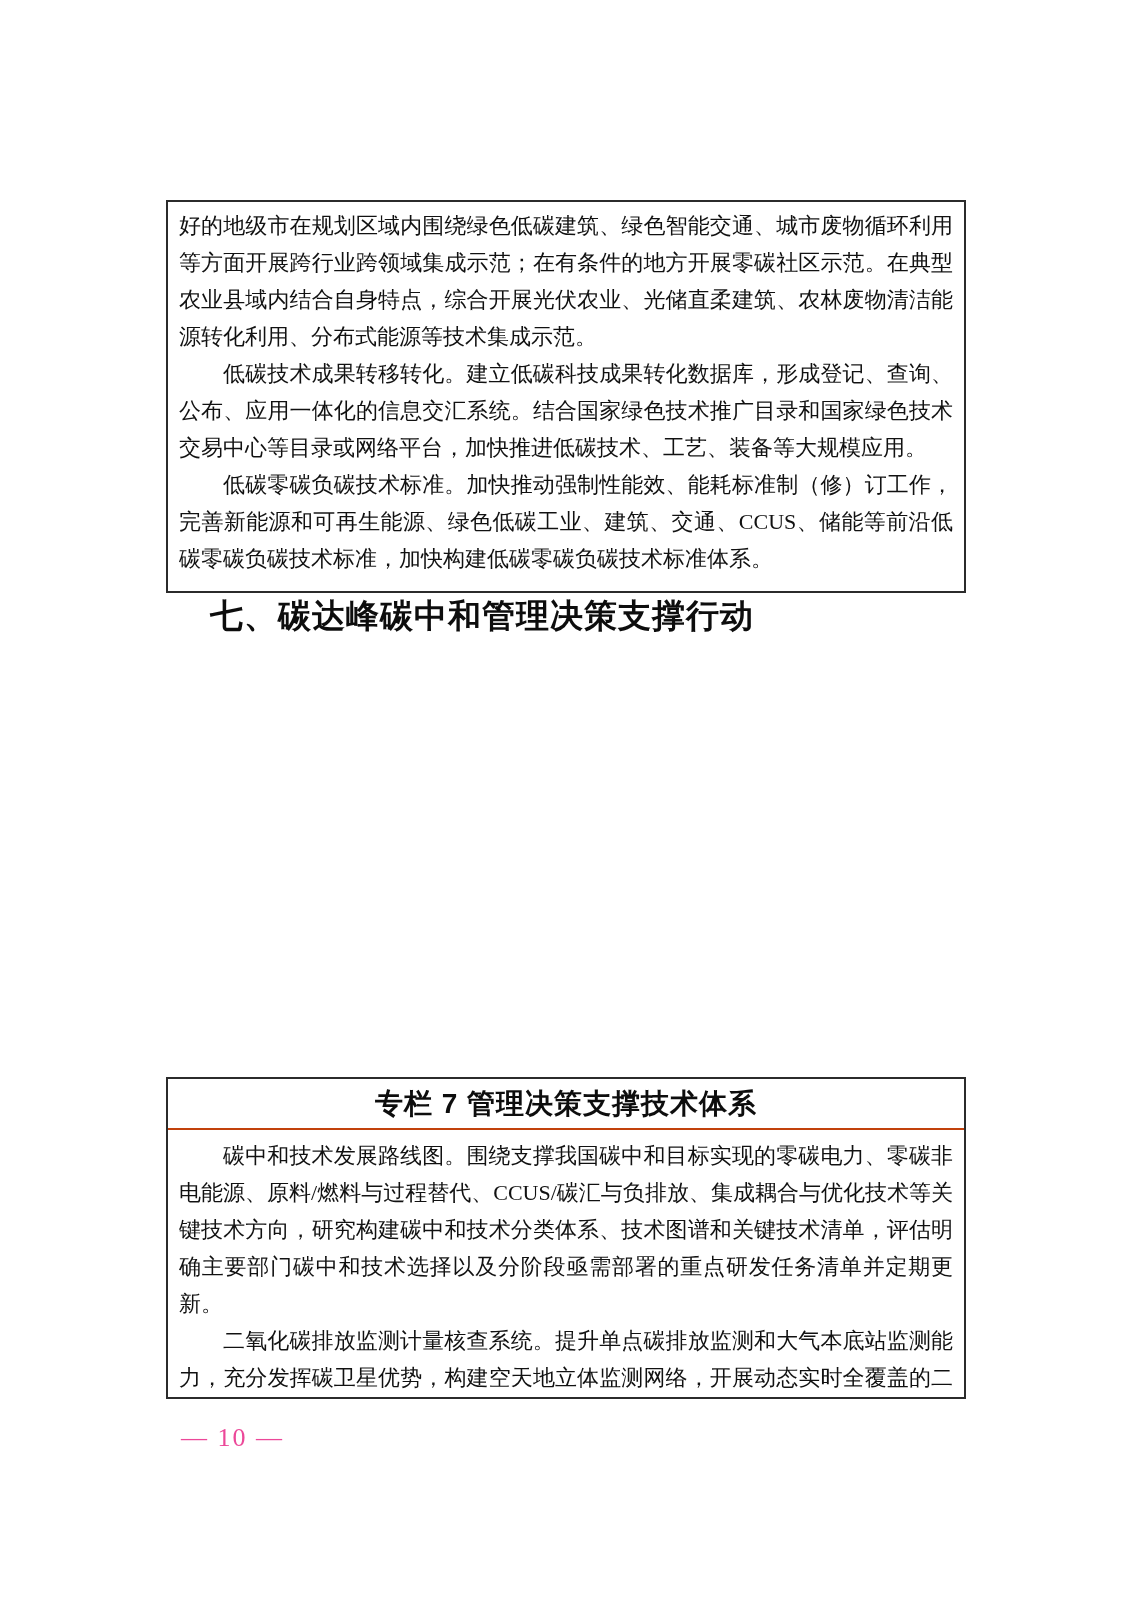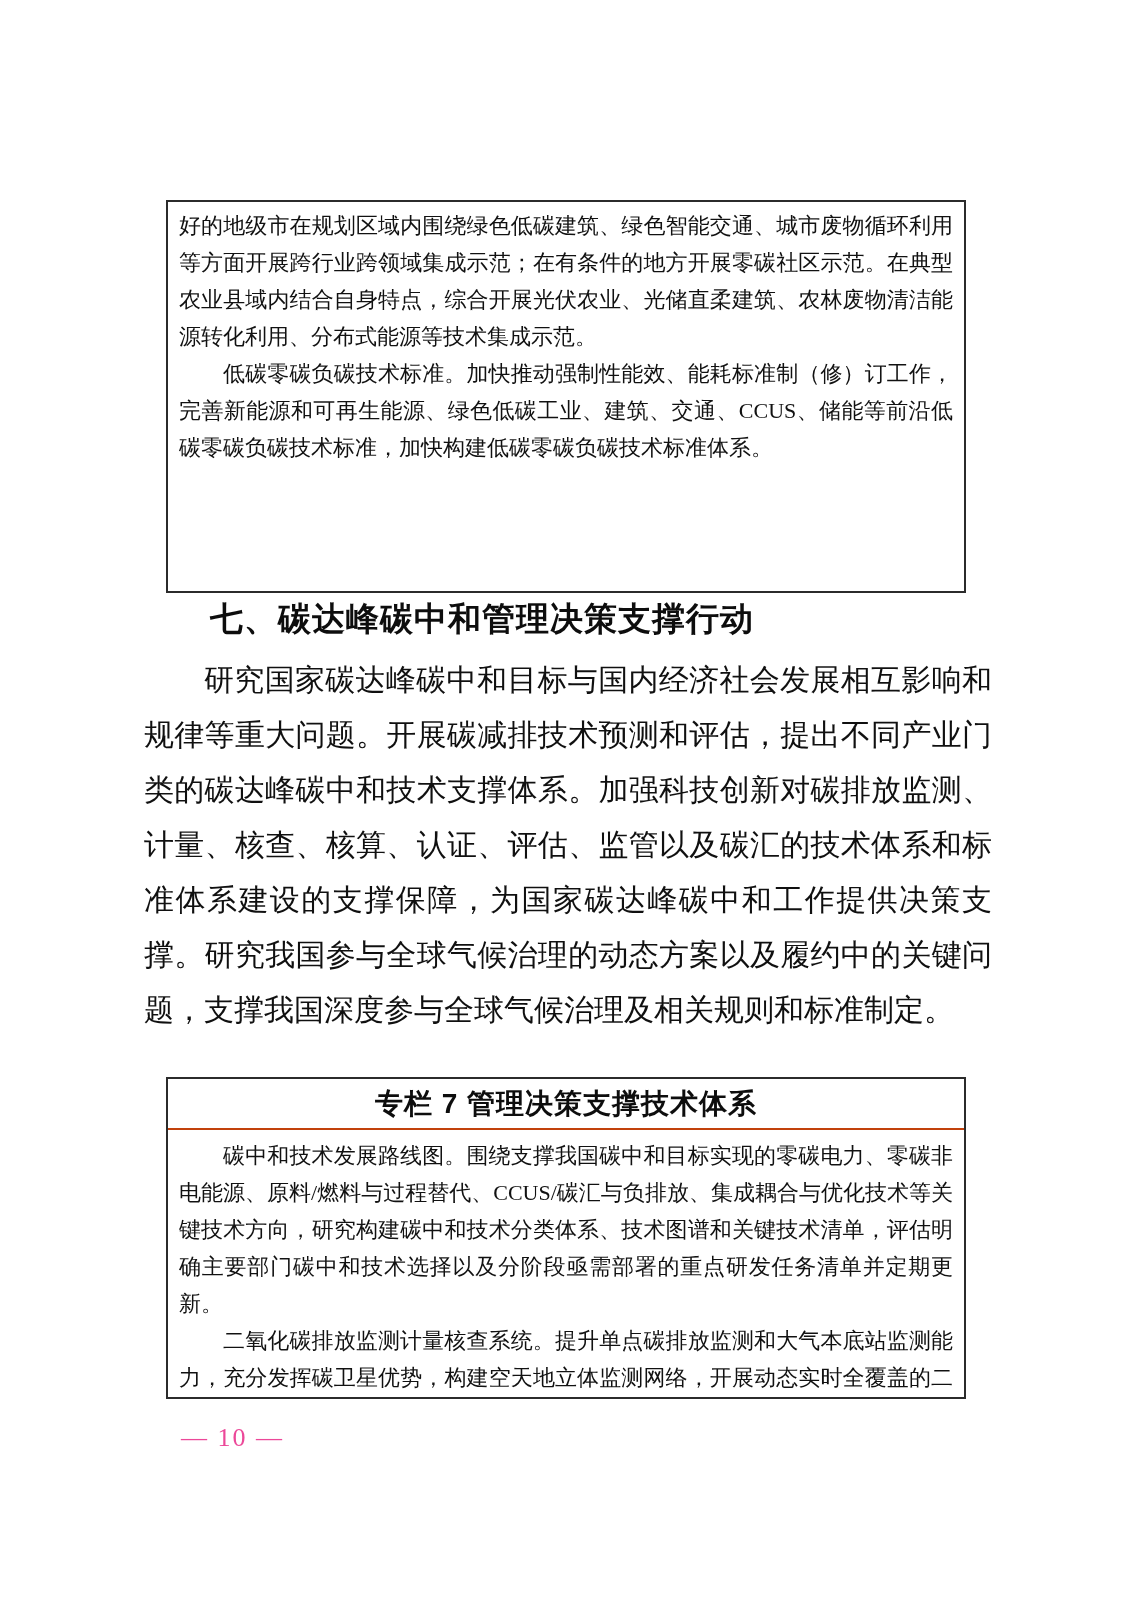--- a/index.html
+++ b/index.html
@@ -44,21 +44,21 @@
   .box-paragraph.continuation {
     text-indent: 0;
   }
 
   
   .section-heading {
     position: absolute;
     left: 210px;
     top: 596px;
     margin: 0;
-    font-family: Liberation Sans, sans-serif;
+    font-family: Liberation Mono, monospace;
     font-weight: bold;
     font-size: 33px;
     line-height: 46px;
     color: #0d0d0d;
     letter-spacing: 1px;
   }
 
   
   .body-paragraph {
     position: absolute;
@@ -108,26 +108,26 @@
     letter-spacing: 2px;
   }
 </style>
 </head>
 <body>
 
 <div class="page">
 
   <section class="callout-box box-continued">
     <p class="box-paragraph continuation">好的地级市在规划区域内围绕绿色低碳建筑、绿色智能交通、城市废物循环利用等方面开展跨行业跨领域集成示范；在有条件的地方开展零碳社区示范。在典型农业县域内结合自身特点，综合开展光伏农业、光储直柔建筑、农林废物清洁能源转化利用、分布式能源等技术集成示范。</p>
+    <p class="box-paragraph">低碳技术成果转移转化。建立低碳科技成果转化数据库，形成登记、查询、公布、应用一体化的信息交汇系统。结合国家绿色技术推广目录和国家绿色技术交易中心等目录或网络平台，加快推进低碳技术、工艺、装备等大规模应用。</p>
     <p class="box-paragraph">低碳零碳负碳技术标准。加快推动强制性能效、能耗标准制（修）订工作，完善新能源和可再生能源、绿色低碳工业、建筑、交通、CCUS、储能等前沿低碳零碳负碳技术标准，加快构建低碳零碳负碳技术标准体系。</p>
   </section>
 
   <h2 class="section-heading">七、碳达峰碳中和管理决策支撑行动</h2>
 
-  <p class="body-paragraph">研究国家碳达峰碳中和目标与国内经济社会发展相互影响和规律等重大问题。开展碳减排技术预测和评估，提出不同产业门类的碳达峰碳中和技术支撑体系。加强科技创新对碳排放监测、计量、核查、核算、认证、评估、监管以及碳汇的技术体系和标准体系建设的支撑保障，为国家碳达峰碳中和工作提供决策支撑。研究我国参与全球气候治理的动态方案以及履约中的关键问题，支撑我国深度参与全球气候治理及相关规则和标准制定。</p>
 
   <section class="callout-box box-column">
     <header class="box-column-title">专栏 7  管理决策支撑技术体系</header>
     <div class="box-column-body">
       <p class="box-paragraph">碳中和技术发展路线图。围绕支撑我国碳中和目标实现的零碳电力、零碳非电能源、原料/燃料与过程替代、CCUS/碳汇与负排放、集成耦合与优化技术等关键技术方向，研究构建碳中和技术分类体系、技术图谱和关键技术清单，评估明确主要部门碳中和技术选择以及分阶段亟需部署的重点研发任务清单并定期更新。</p>
       <p class="box-paragraph">二氧化碳排放监测计量核查系统。提升单点碳排放监测和大气本底站监测能力，充分发挥碳卫星优势，构建空天地立体监测网络，开展动态实时全覆盖的二氧化碳排放智能监测和排放量反演。构建支撑二氧化碳排放核查与监管技术体系，研</p>
     </div>
   </section>
 
   <footer class="page-number">— 10 —</footer>

